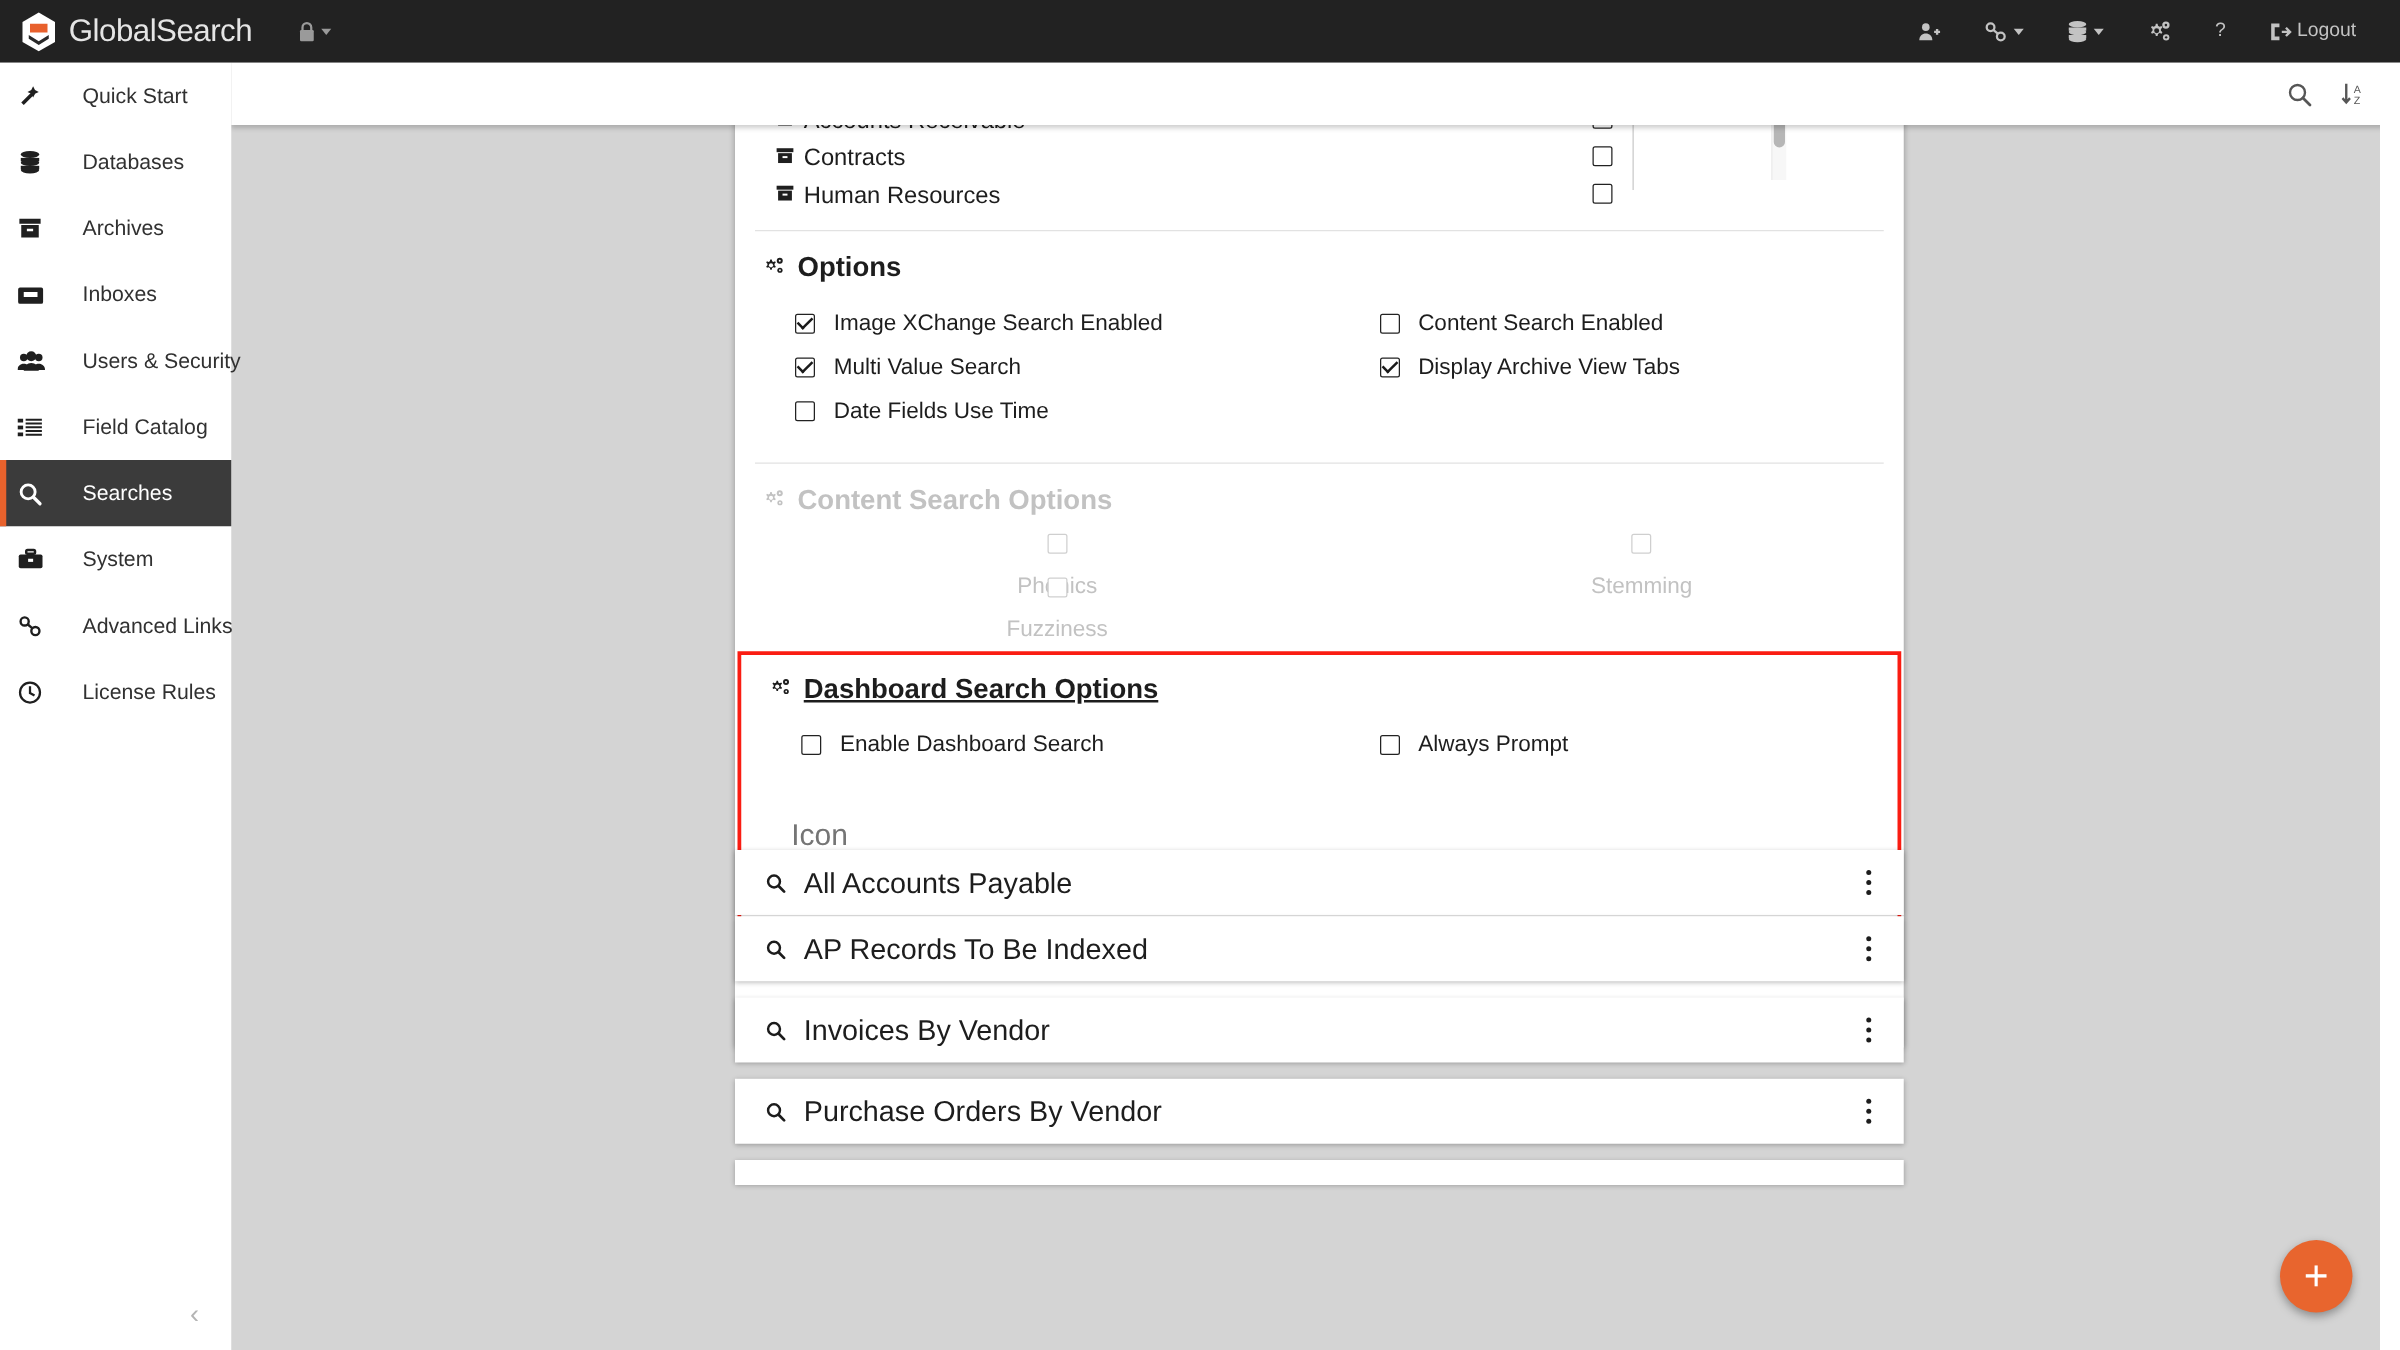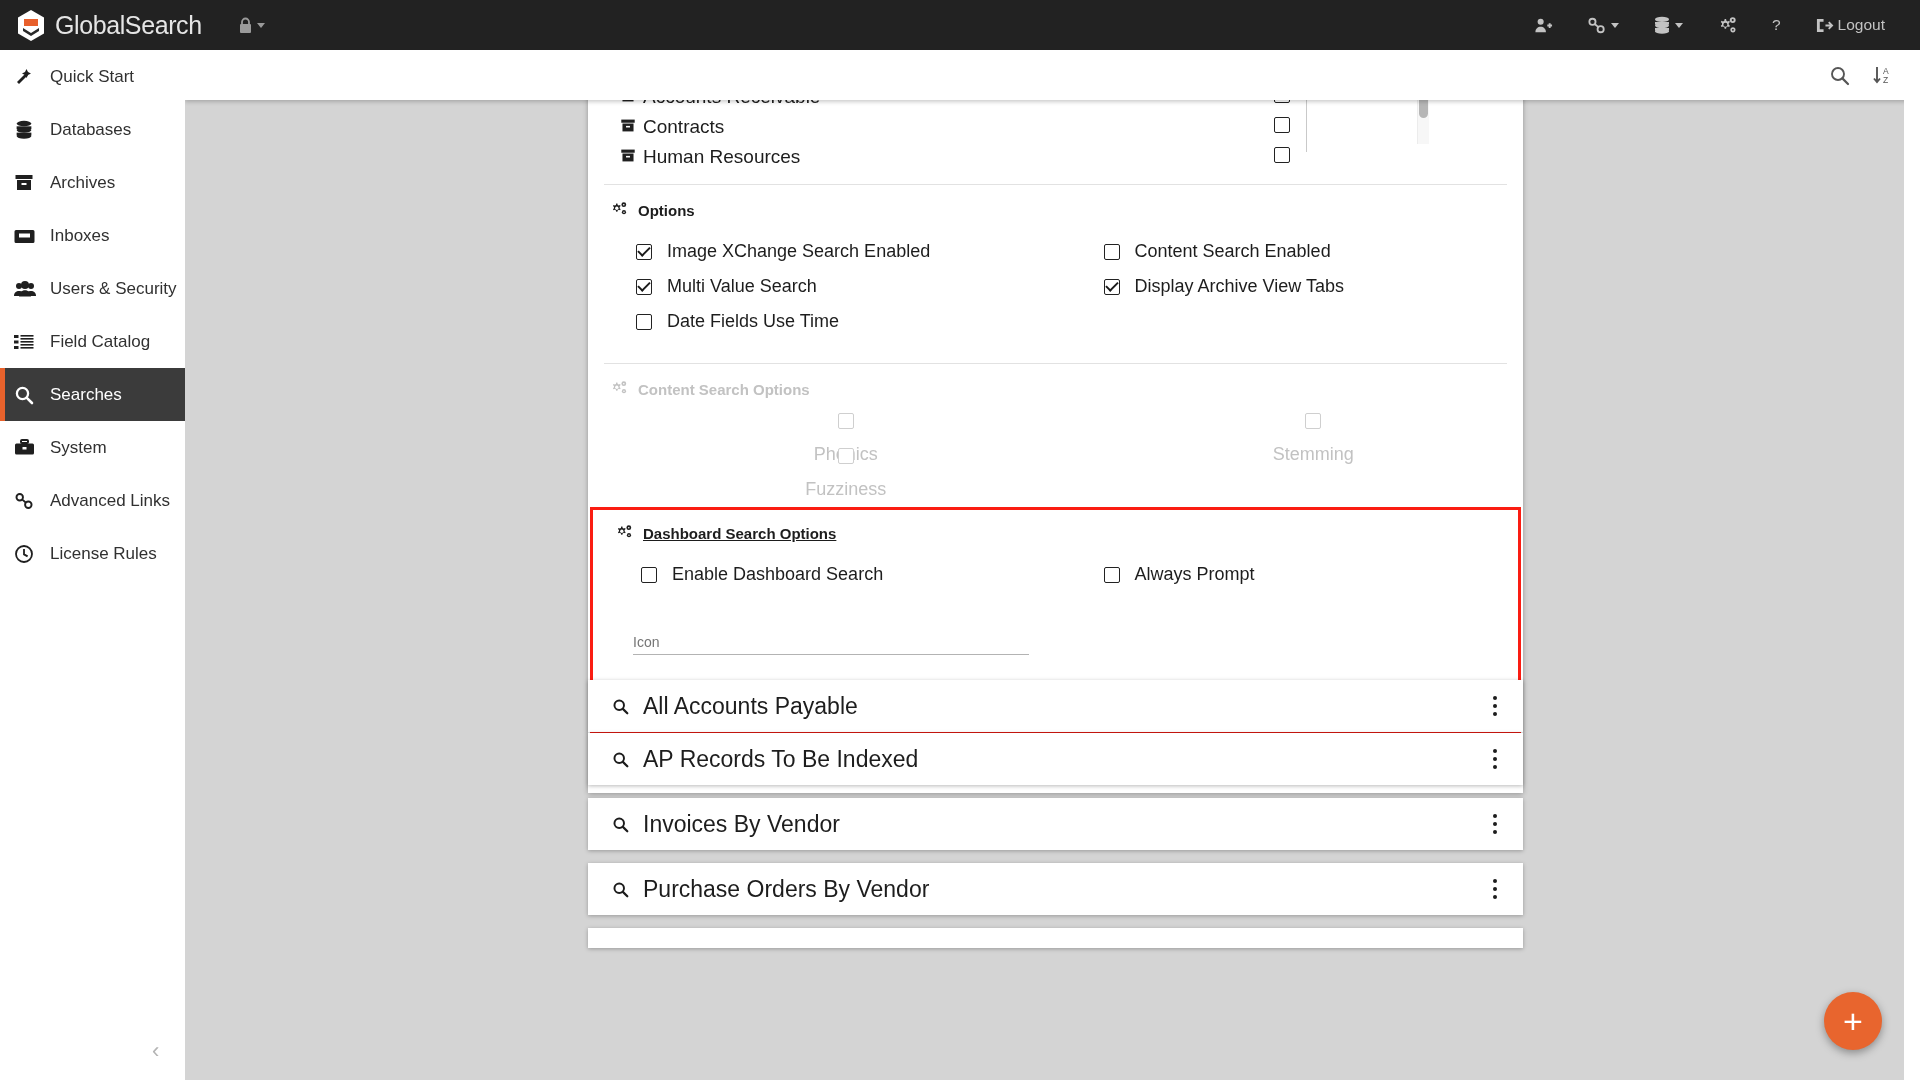--- a/index.html
+++ b/index.html
@@ -41,21 +41,21 @@
   }
 
   
   .sidebar {
     position: absolute; top: 50px; left: 0; width: 185px; height: 1030px;
     background: #ffffff; z-index: 30;
   }
   .nav-item {
     display: flex; align-items: center; height: 53px;
     padding-left: 14px; color: #313131; font-size: 17px;
-    cursor: pointer; position: relative;
+    cursor: pointer; position: relative; gap: 16px;
   }
   .nav-item .ico {
     width: 26px; display: flex; align-items: center; justify-content: flex-start;
     color: #1f1f1f; flex: none;
   }
   .nav-item .lbl { margin-left: 10px; white-space: nowrap; }
   .nav-item.active {
     background: #3b3b3b; color: #ffffff;
   }
   .nav-item.active .ico { color: #ffffff; }
@@ -110,21 +110,21 @@
   .vsep {
     position: absolute; left: 718px; top: -18px; width: 1px; height: 88px;
     background: #c9c9c9;
   }
 
   .hr { height: 1px; background: #e2e2e2; margin: 12px 16px 0 16px; }
 
   .section { padding: 16px 0 12px 0; }
   .sec-title {
     display: flex; align-items: center; gap: 8px;
-    font-size: 15px; font-weight: bold; color: #1d1d1d;
+    font-size: 22px; font-weight: bold; color: #1d1d1d;
     padding-left: 24px; margin-bottom: 14px;
   }
   .sec-title.muted { color: #c2c2c2; }
   .opt-grid { display: flex; }
   .opt-col { width: 50%; padding-left: 48px; }
   .opt-row {
     display: flex; align-items: center; gap: 15px;
     height: 35px; font-size: 18px; color: #1d1d1d;
   }
   .opt-row.muted { color: #c2c2c2; flex-direction: column; }
@@ -147,21 +147,21 @@
     border-bottom: 1px solid #ededed; padding-bottom: 3px;
   }
 
   
   .dash-block {
     border: 3px solid #fa1c12; margin: 12px 2px 0 2px; position: relative;
     padding-bottom: 14px; background: #fff;
   }
   .field-underline {
     border: 0; border-bottom: 1px solid #b3b3b3; background: transparent;
-    font-family: "Liberation Sans", sans-serif; font-size: 14px; color: #000000;
+    font-family: "Liberation Sans", sans-serif; font-size: 24px; color: #000000;
     outline: none; padding: 2px 0 4px 0;
   }
   .f-icon { margin: 40px 0 0 40px; width: 396px; display: block; }
   .f-desc { margin: 40px 0 0 40px; width: 744px; display: block; }
 
   .card-footer {
     display: flex; align-items: center; height: 58px;
     padding: 0 24px 0 24px; border-top: 1px solid #eeeeee;
   }
   .f-basic { font-size: 18px; font-weight: bold; color: #1d1d1d; cursor: pointer; }

